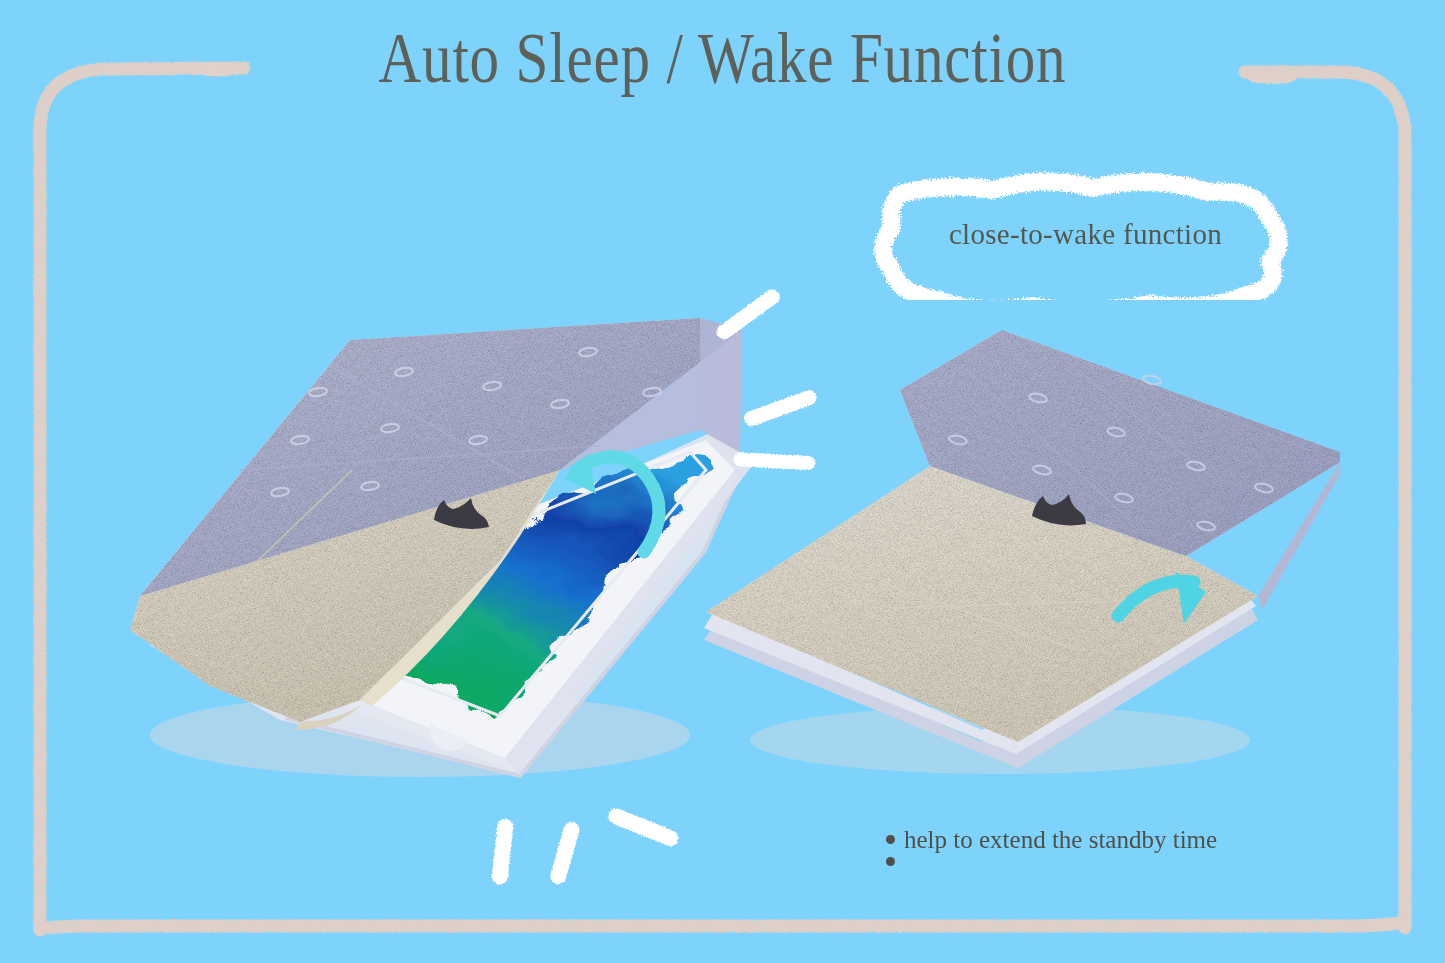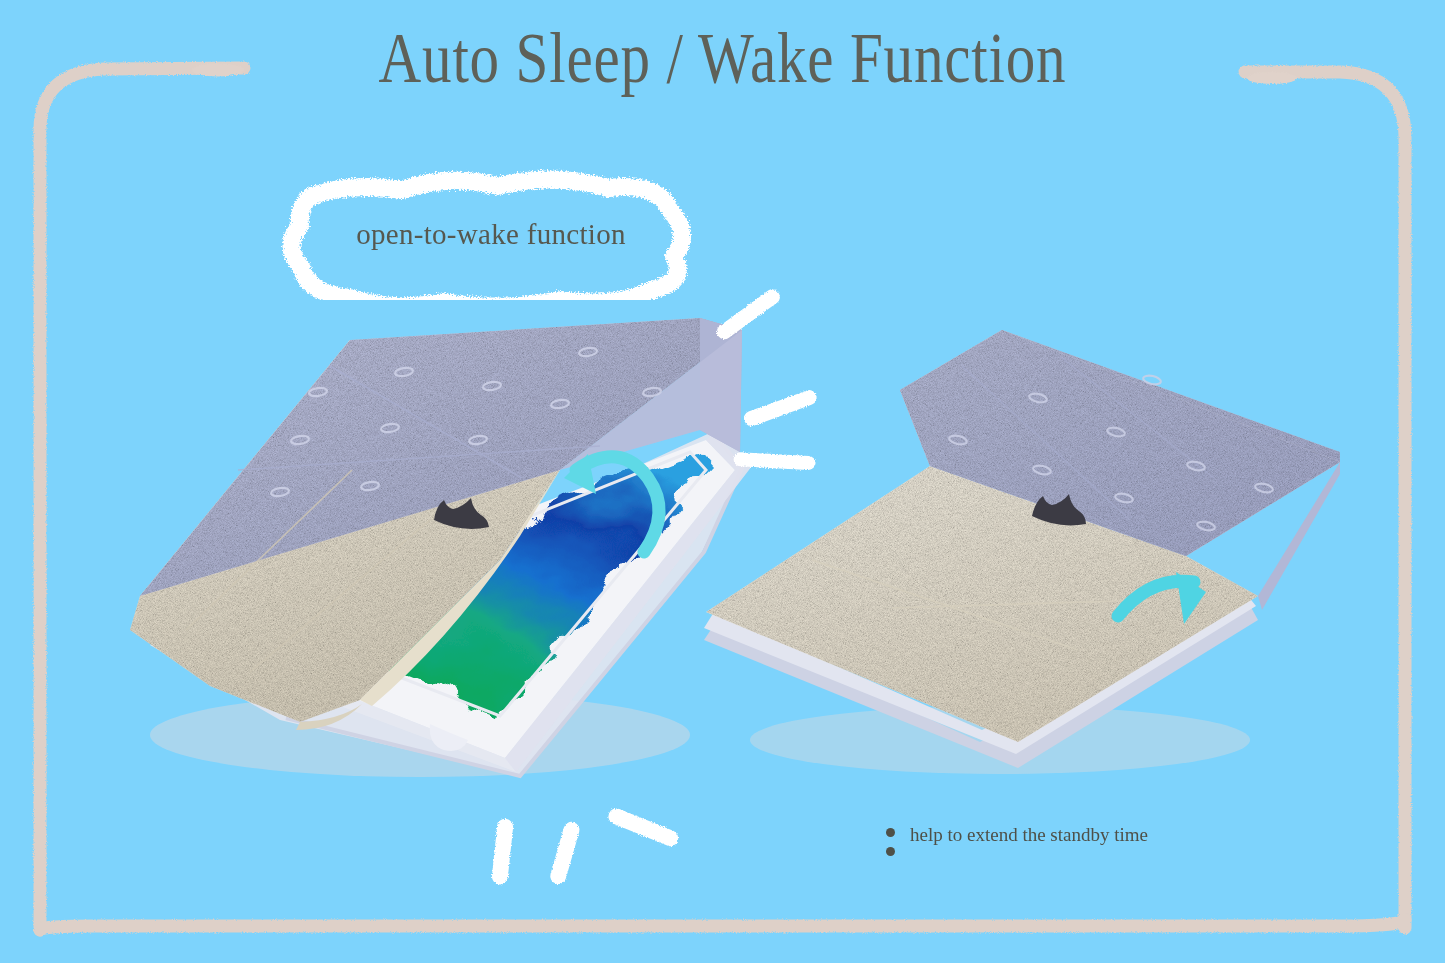--- a/index.html
+++ b/index.html
@@ -49,22 +49,22 @@
   #bubble-open{ left:252px; top:168px; width:478px; height:132px; }
   #bubble-close{ left:838px; top:168px; width:495px; height:132px; }
 
   
   #bullet-list{
     position:absolute; left:886px; top:820px; z-index:36;
     color:#4e5048;
     font-family:"Liberation Serif", serif;
   }
   .bullet-row{
-    display:flex; align-items:baseline; gap:15px;
-    font-size:19px; line-height:1.62; white-space:nowrap;
+    display:flex; align-items:baseline; gap:9px;
+    font-size:25px; line-height:1.62; white-space:nowrap;
   }
   .bullet-dot{
     width:9px; height:9px; border-radius:50%;
     background:#4e5048; flex:0 0 auto;
     position:relative; top:-4px;
   }
 </style>
 </head>
 <body>
 
@@ -251,33 +251,33 @@
 
       <g>
         <path d="M1118,616 q32,-40 76,-34" fill="none" stroke="#4fd4e3" stroke-width="13" stroke-linecap="round"></path>
         <path d="M1176,572 l30,20 l-22,32 z" fill="#4fd4e3"></path>
       </g>
     </g>
   </svg>
 
   <div id="page-title">Auto Sleep / Wake Function</div>
 
-  <div class="label-bubble" id="bubble-open">
-    <svg class="bubble-svg" width="478" height="132" viewBox="0 0 478 132" xmlns="http://www.w3.org/2000/svg">
-      <filter id="r2">
-        <feTurbulence type="fractalNoise" baseFrequency="0.65" numOctaves="3" seed="3" result="n2"></feTurbulence>
-        <feDisplacementMap in="SourceGraphic" in2="n2" scale="7" xChannelSelector="R" yChannelSelector="G"></feDisplacementMap>
-      </filter>
-      <path filter="url(#r2)" fill="none" stroke="#ffffff" stroke-width="18" stroke-linejoin="round" stroke-linecap="round" d="M60,28 q40,-14 90,-6 q46,-16 96,-4 q56,-14 110,2 q50,-6 62,22
-           q22,24 4,46 q14,26 -22,34 q-34,18 -92,10 q-58,12 -116,2
-           q-52,10 -94,-4 q-42,-4 -48,-30 q-20,-22 -2,-42 q-2,-22 12,-30 z"></path>
+
+  <div class="label-bubble" id="bubble-close">
+    <svg class="bubble-svg" width="495" height="132" viewBox="0 0 495 132" xmlns="http://www.w3.org/2000/svg">
+      <filter id="r3">
+        <feTurbulence type="fractalNoise" baseFrequency="0.6" numOctaves="3" seed="11" result="n3"></feTurbulence>
+        <feDisplacementMap in="SourceGraphic" in2="n3" scale="7" xChannelSelector="R" yChannelSelector="G"></feDisplacementMap>
+      </filter>
+      <path filter="url(#r3)" fill="none" stroke="#ffffff" stroke-width="18" stroke-linejoin="round" stroke-linecap="round" d="M62,26 q44,-12 94,-4 q48,-16 100,-2 q58,-14 114,4 q50,-4 60,24
+           q20,24 2,46 q12,26 -26,34 q-36,16 -94,8 q-60,12 -118,2
+           q-52,10 -94,-6 q-40,-6 -46,-30 q-18,-22 0,-42 q-4,-22 8,-34 z"></path>
     </svg>
-    <span class="bubble-text">open-to-wake function</span>
+    <span class="bubble-text">close-to-wake function</span>
   </div>
-
 
   <div id="bullet-list">
     <div class="bullet-row">
       <span class="bullet-dot"></span>
       <span>help to extend the standby time</span>
     </div>
     <div class="bullet-row">
       <span class="bullet-dot"></span>
     </div>
   </div>

